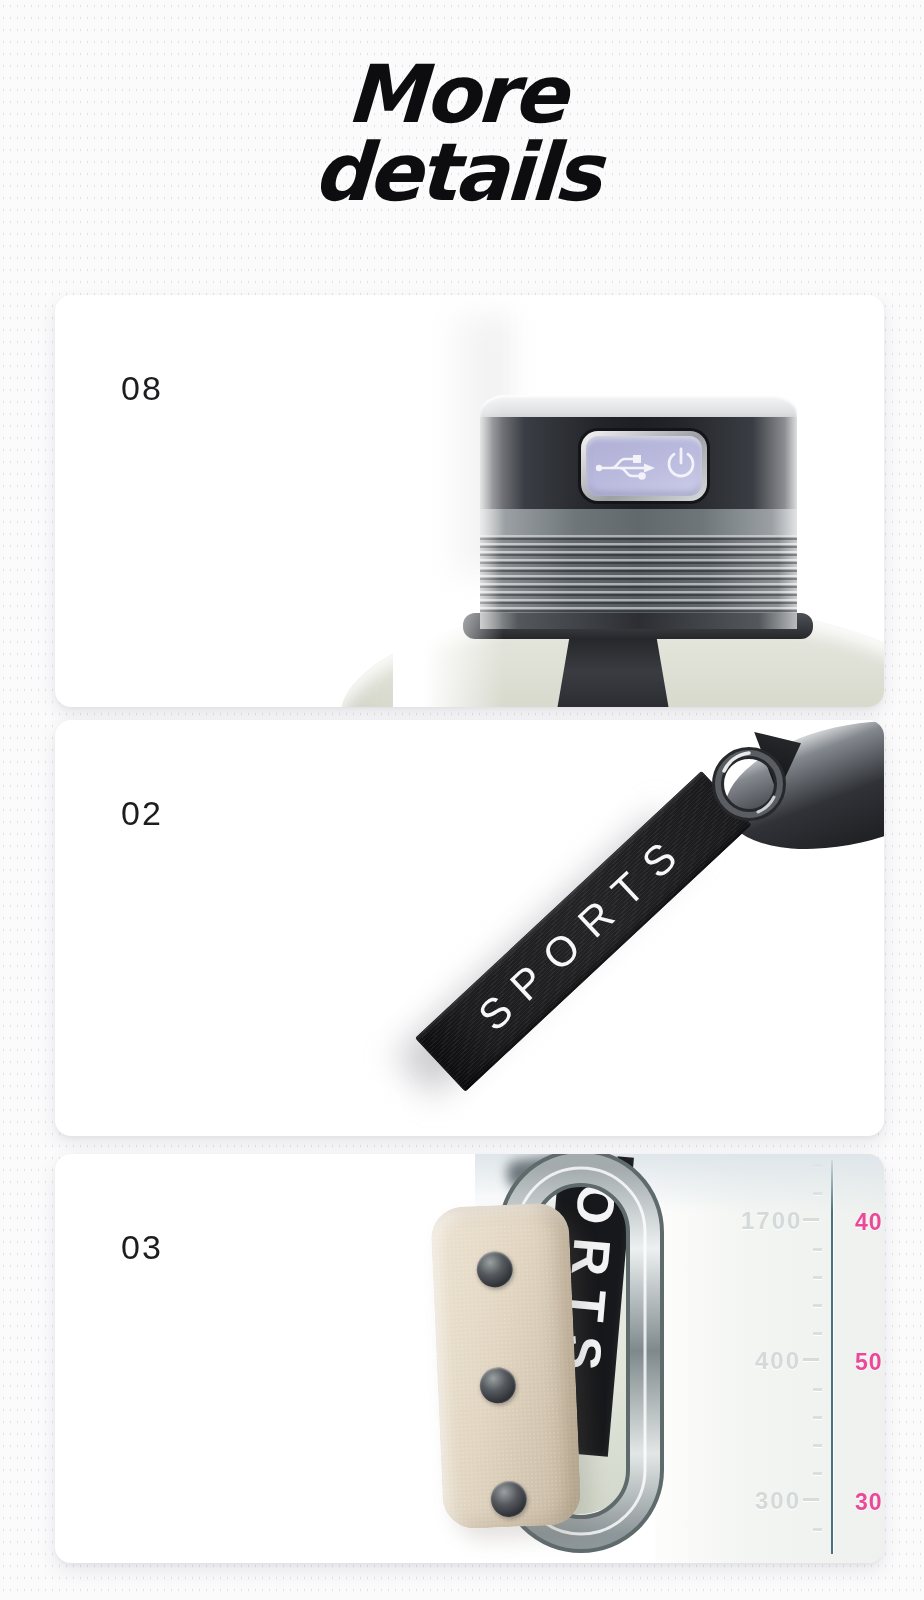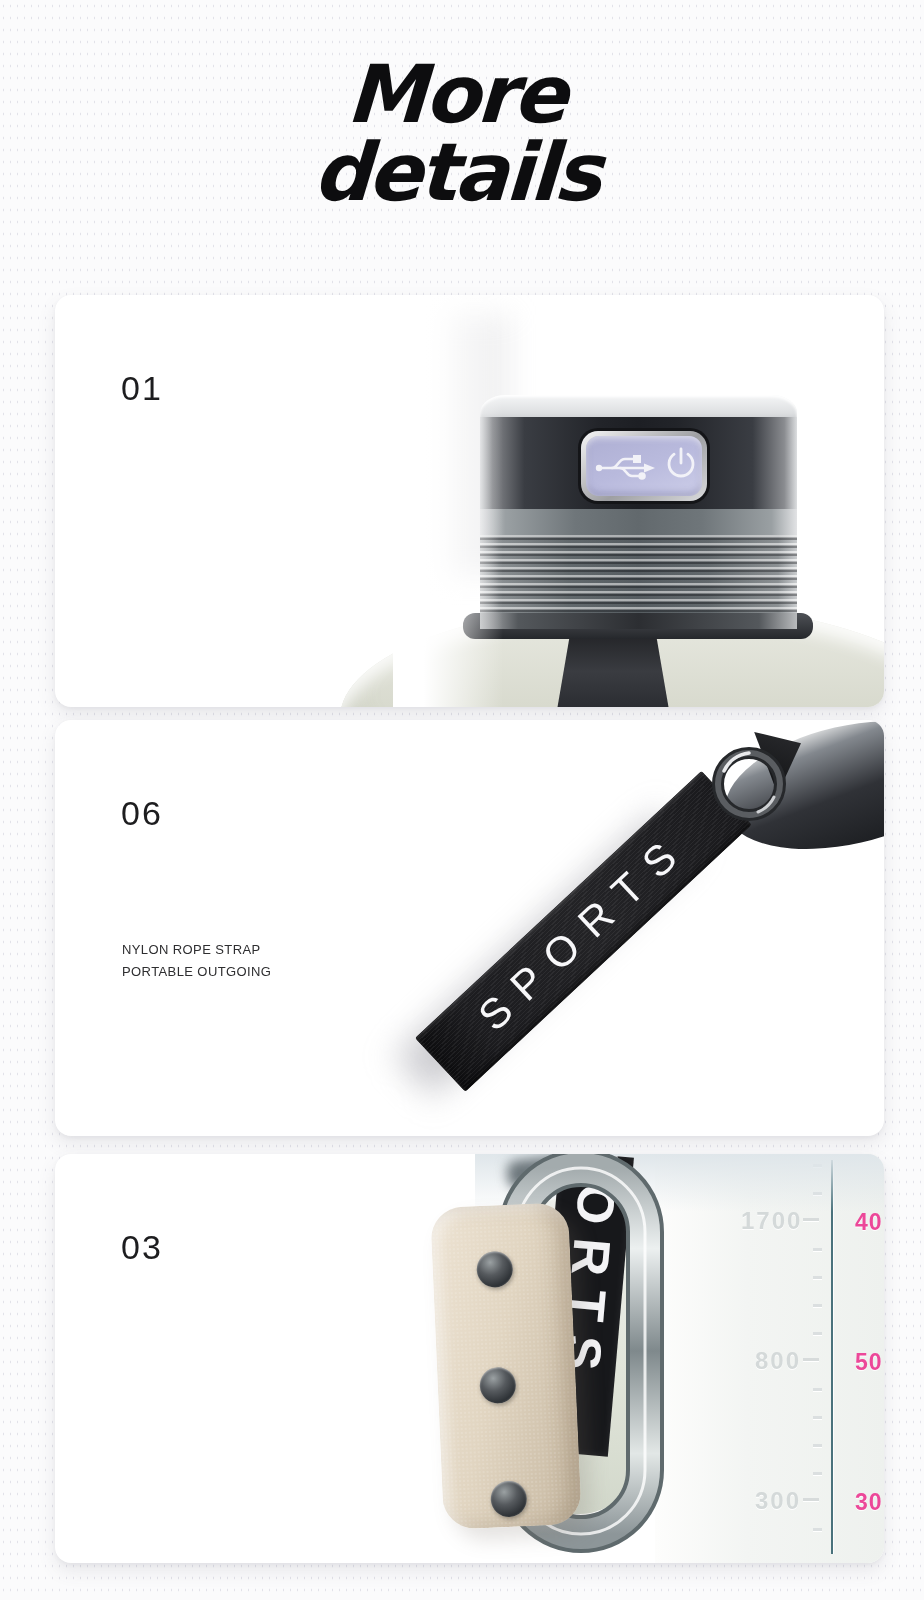--- a/index.html
+++ b/index.html
@@ -210,21 +210,21 @@
 <body>
 
 <div class="page">
 
   <header class="hero">
     <div class="title-line">More</div>
     <div class="title-line">details</div>
   </header>
 
   <section class="card card-1">
-    <div class="num">01</div>
+    <div class="num">08</div>
     <div class="photo">
       <div class="photo-smudge"></div>
       <div class="shoulder"></div>
       <div class="shoulder-strap"></div>
       <div class="cap-flange"></div>
       <div class="cap-cyl">
         <div class="cap-rim"></div>
         <div class="cap-band-dark"></div>
         <div class="cap-band-mid"></div>
         <div class="cap-threads"></div>
@@ -248,25 +248,21 @@
               <path d="M89 6 V20"></path>
             </g>
           </svg>
         </div>
       </div>
       <div class="photo-fade-left"></div>
     </div>
   </section>
 
   <section class="card card-2">
-    <div class="num">06</div>
-    <div class="desc">
-      <div>NYLON ROPE STRAP</div>
-      <div>PORTABLE OUTGOING</div>
-    </div>
+    <div class="num">02</div>
     <div class="photo">
       <div class="cap-disc"></div>
       <div class="strap-fold"></div>
       <div class="strap-shadow"></div>
       <div class="strap">
         <div class="strap-label">SPORTS</div>
       </div>
       <svg class="ring" viewBox="0 0 78 78">
         <circle cx="39" cy="39" r="31" fill="none" stroke="#26282b" stroke-width="12"></circle>
         <circle cx="39" cy="39" r="31" fill="none" stroke="#5a5d61" stroke-width="6"></circle>
@@ -276,21 +272,21 @@
     </div>
   </section>
 
   <section class="card card-3">
     <div class="num">03</div>
     <div class="photo">
       <div class="bottle-body"></div>
       <div class="scale-line"></div>
 
       <div class="scale-ml" style="top:53px">1700</div>
-      <div class="scale-ml" style="top:193px">800</div>
+      <div class="scale-ml" style="top:193px">400</div>
       <div class="scale-ml" style="top:333px">300</div>
       <div class="scale-oz" style="top:55px">40</div>
       <div class="scale-oz" style="top:195px">50</div>
       <div class="scale-oz" style="top:335px">30</div>
 
       <div class="tick-major" style="top:64px"></div>
       <div class="tick-major" style="top:204px"></div>
       <div class="tick-major" style="top:344px"></div>
       <div class="tick-minor" style="top:10px"></div>
       <div class="tick-minor" style="top:38px"></div>

